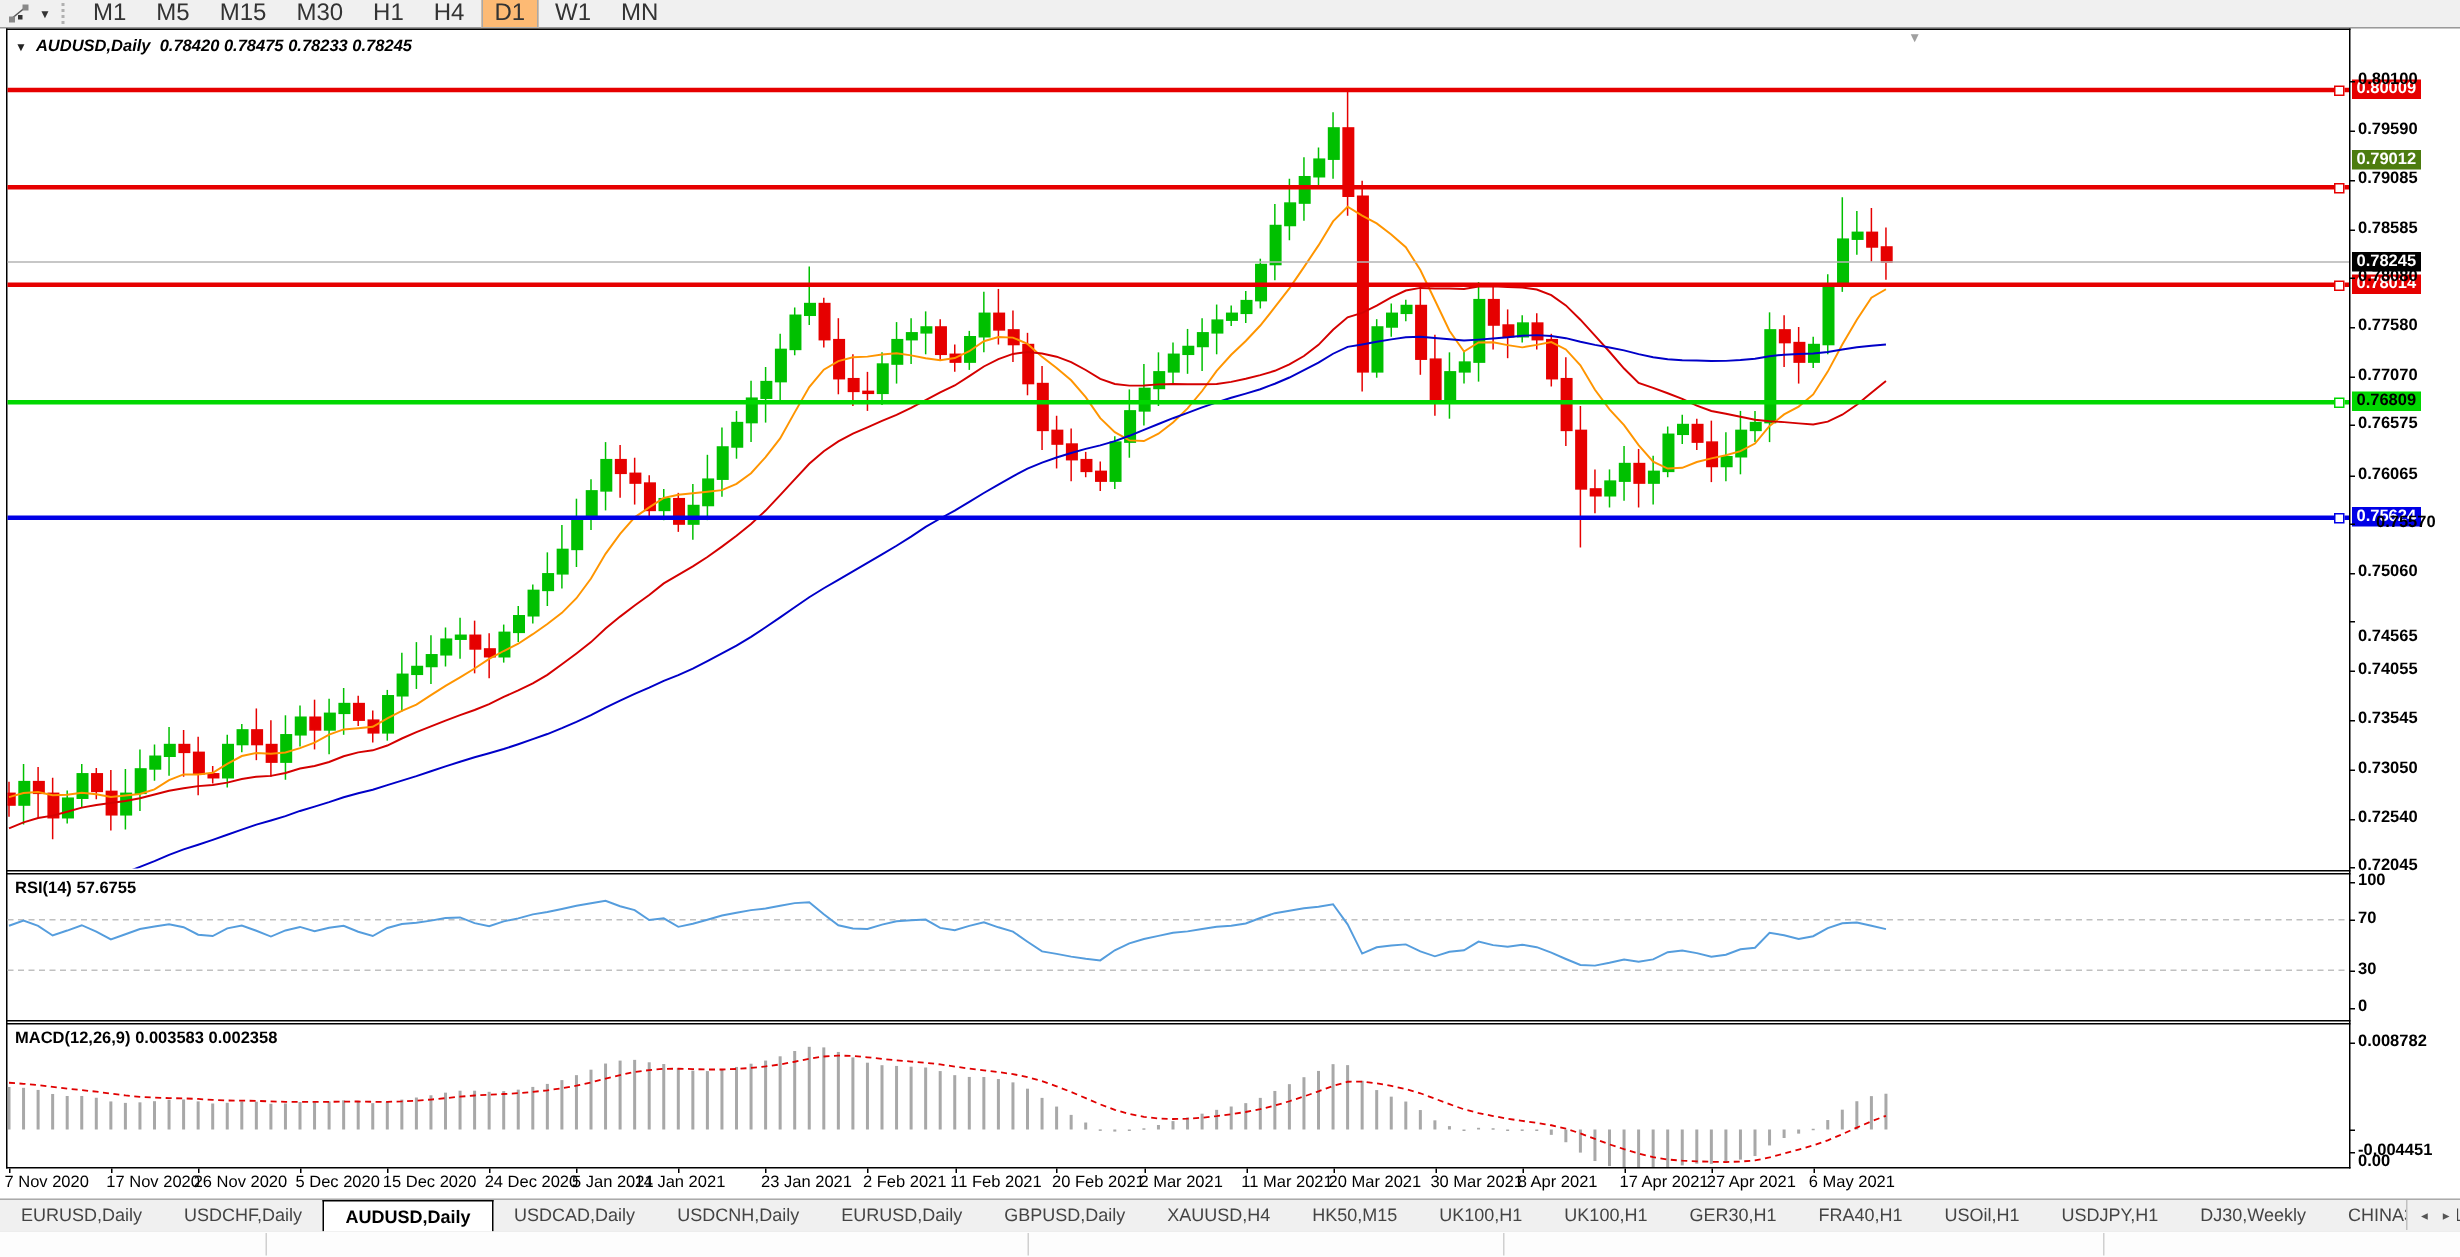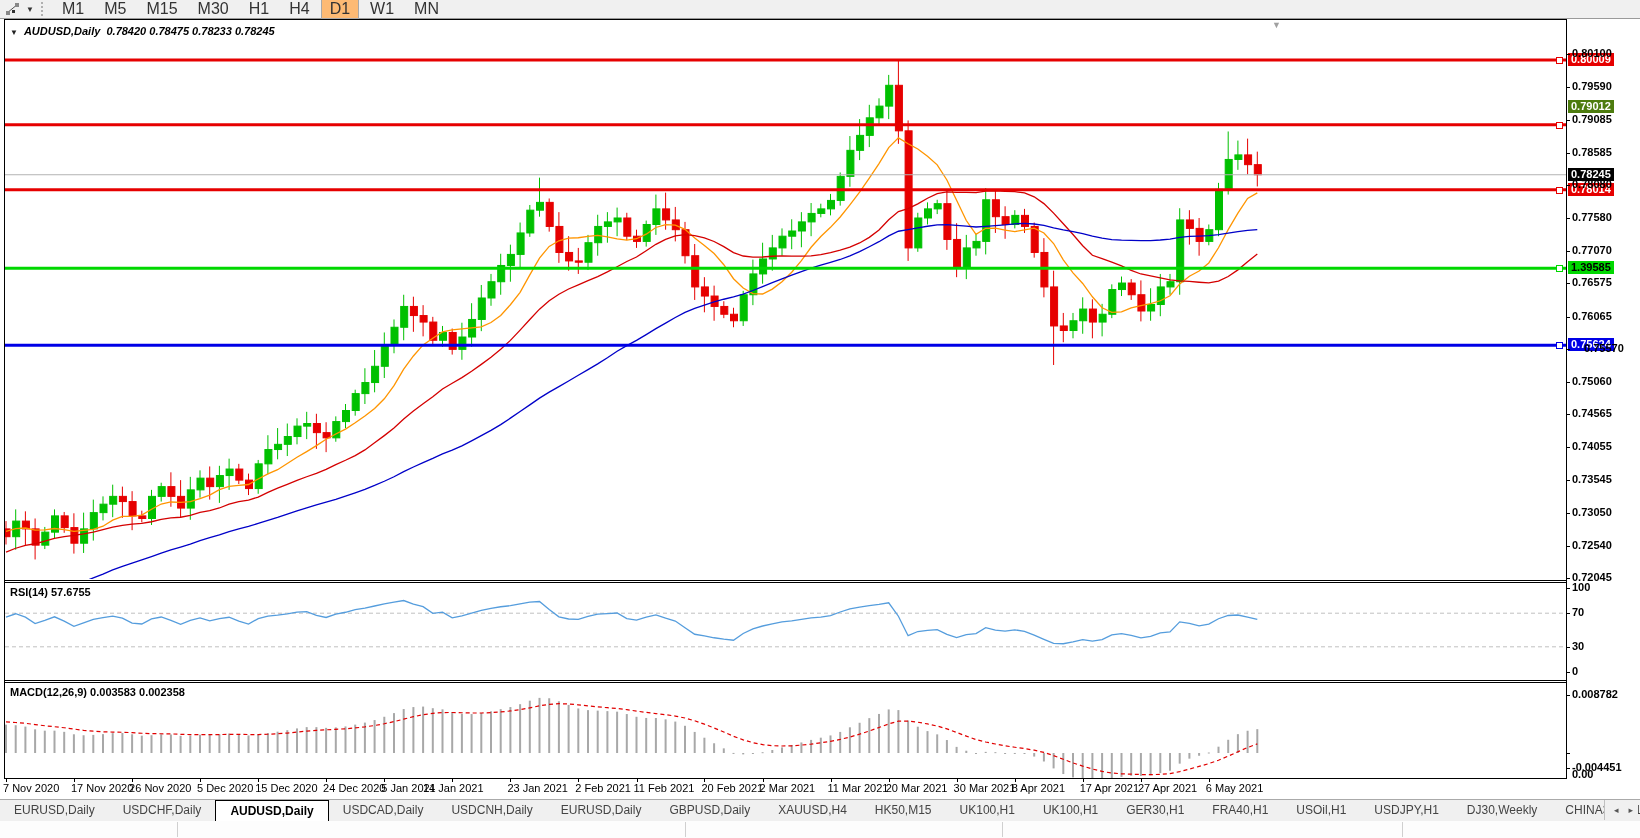--- a/index.html
+++ b/index.html
@@ -503,21 +503,21 @@
   <div id="shift-marker" style="left: 1272px; top: 20px;">▼</div>
 
   <div id="axis-labels">
       <div class="line-knot" style="left: 1556px; top: 57px; border: 1px solid rgb(230, 0, 0);"></div>
       <div class="price-tag" style="background: rgb(230, 0, 0); color: rgb(255, 255, 255); top: 53px;">0.80009</div>
       <div class="line-knot" style="left: 1556px; top: 121.848px; border: 1px solid rgb(230, 0, 0);"></div>
       <div class="price-tag" style="background: #4d7c0f; color: rgb(255, 255, 255); top: 100px;">0.79012</div>
       <div class="line-knot" style="left: 1556px; top: 186.76px; border: 1px solid rgb(230, 0, 0);"></div>
       <div class="price-tag" style="background: rgb(230, 0, 0); color: rgb(255, 255, 255); top: 182.76px;">0.78014</div>
       <div class="line-knot" style="left: 1556px; top: 265.137px; border: 1px solid rgb(0, 216, 0);"></div>
-      <div class="price-tag" style="background: rgb(0, 216, 0); color: rgb(0, 0, 0); top: 261.137px;">1.39585</div>
+      <div class="price-tag" style="background: rgb(0, 216, 0); color: rgb(0, 0, 0); top: 261.137px;">0.76809</div>
       <div class="line-knot" style="left: 1556px; top: 342.212px; border: 1px solid rgb(0, 0, 230);"></div>
       <div class="price-tag" style="background: rgb(0, 0, 230); color: rgb(255, 255, 255); top: 338.212px;">0.75624</div>
       <div class="price-tag" style="background: rgb(0, 0, 0); color: rgb(255, 255, 255); top: 167.735px;">0.78245</div>
       <div class="axis-tick" style="top: 54.0811px;"></div>
       <div class="axis-num" style="top: 47.0811px;">0.80100</div>
       <div class="axis-tick" style="top: 87.2529px;"></div>
       <div class="axis-num" style="top: 80.2529px;">0.79590</div>
       <div class="axis-tick" style="top: 120.099px;"></div>
       <div class="axis-num" style="top: 113.099px;">0.79085</div>
       <div class="axis-tick" style="top: 152.621px;"></div>
@@ -530,21 +530,21 @@
       <div class="axis-num" style="top: 244.16px;">0.77070</div>
       <div class="axis-tick" style="top: 283.357px;"></div>
       <div class="axis-num" style="top: 276.357px;">0.76575</div>
       <div class="axis-tick" style="top: 316.528px;"></div>
       <div class="axis-num" style="top: 309.528px;">0.76065</div>
       <div class="axis-tick" style="top: 348.725px;"></div>
       <div class="axis-num" style="top: 341.725px; padding-left: 12px;">0.75570</div>
       <div class="axis-tick" style="top: 381.896px;"></div>
       <div class="axis-num" style="top: 374.896px;">0.75060</div>
       <div class="axis-tick" style="top: 414.092px;"></div>
-      <div class="axis-num" style="top: 407px; text-align: right;">0.74565</div>
+      <div class="axis-num" style="top: 418px; text-align: right;">0.74565</div>
       <div class="axis-tick" style="top: 447.264px;"></div>
       <div class="axis-num" style="top: 440.264px;">0.74055</div>
       <div class="axis-tick" style="top: 480.436px;"></div>
       <div class="axis-num" style="top: 473.436px;">0.73545</div>
       <div class="axis-tick" style="top: 512.632px;"></div>
       <div class="axis-num" style="top: 505.632px;">0.73050</div>
       <div class="axis-tick" style="top: 545.804px;"></div>
       <div class="axis-num" style="top: 538.804px;">0.72540</div>
       <div class="axis-tick" style="top: 578px;"></div>
       <div class="axis-num" style="top: 571px;">0.72045</div>

